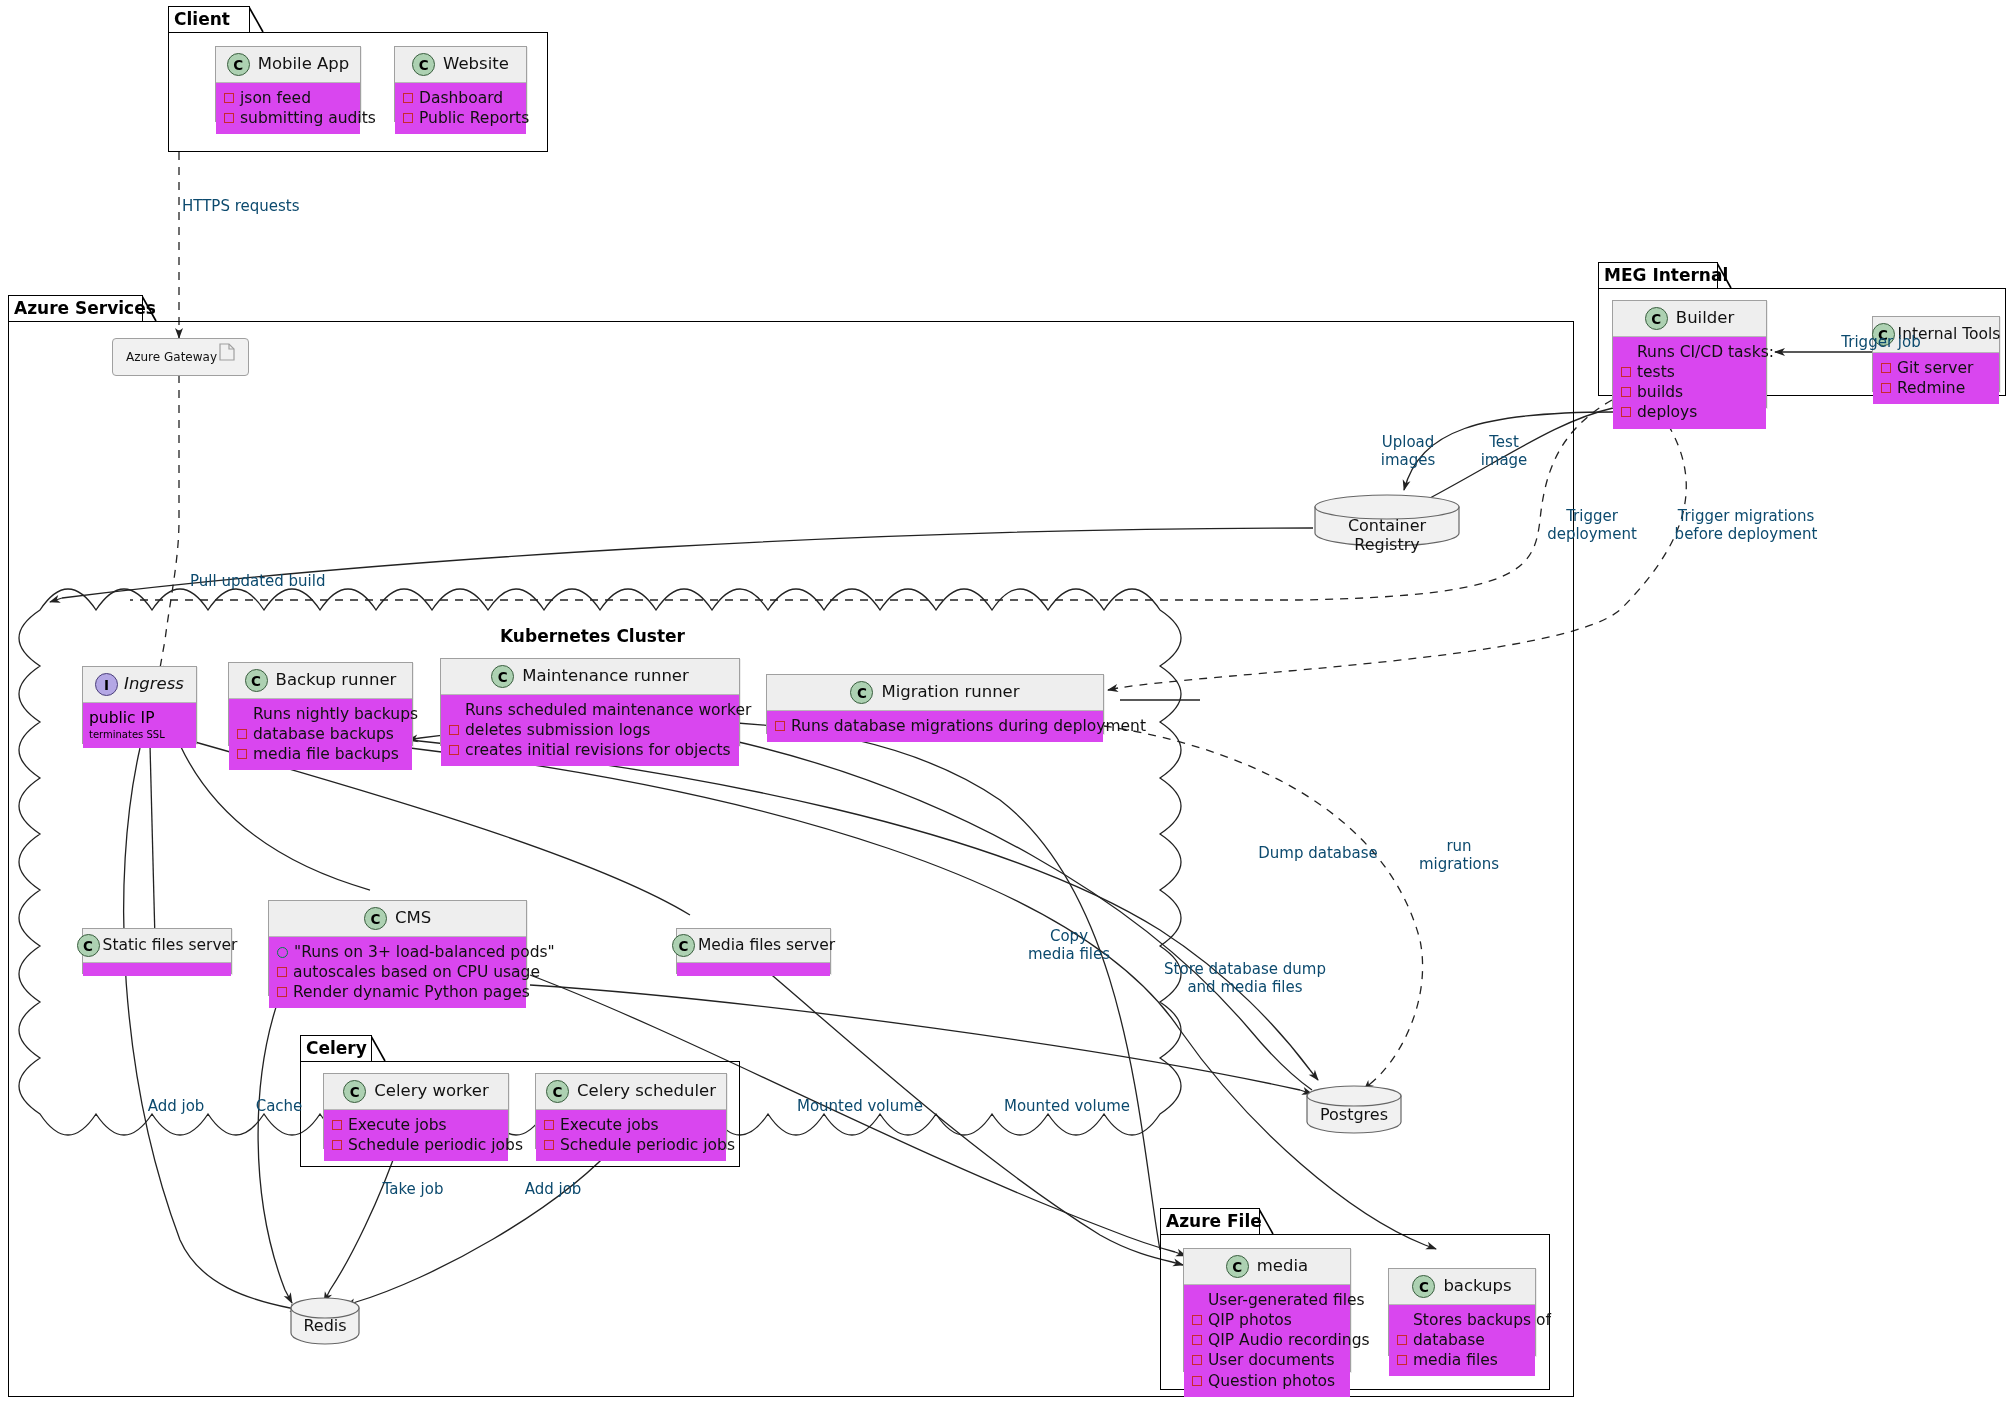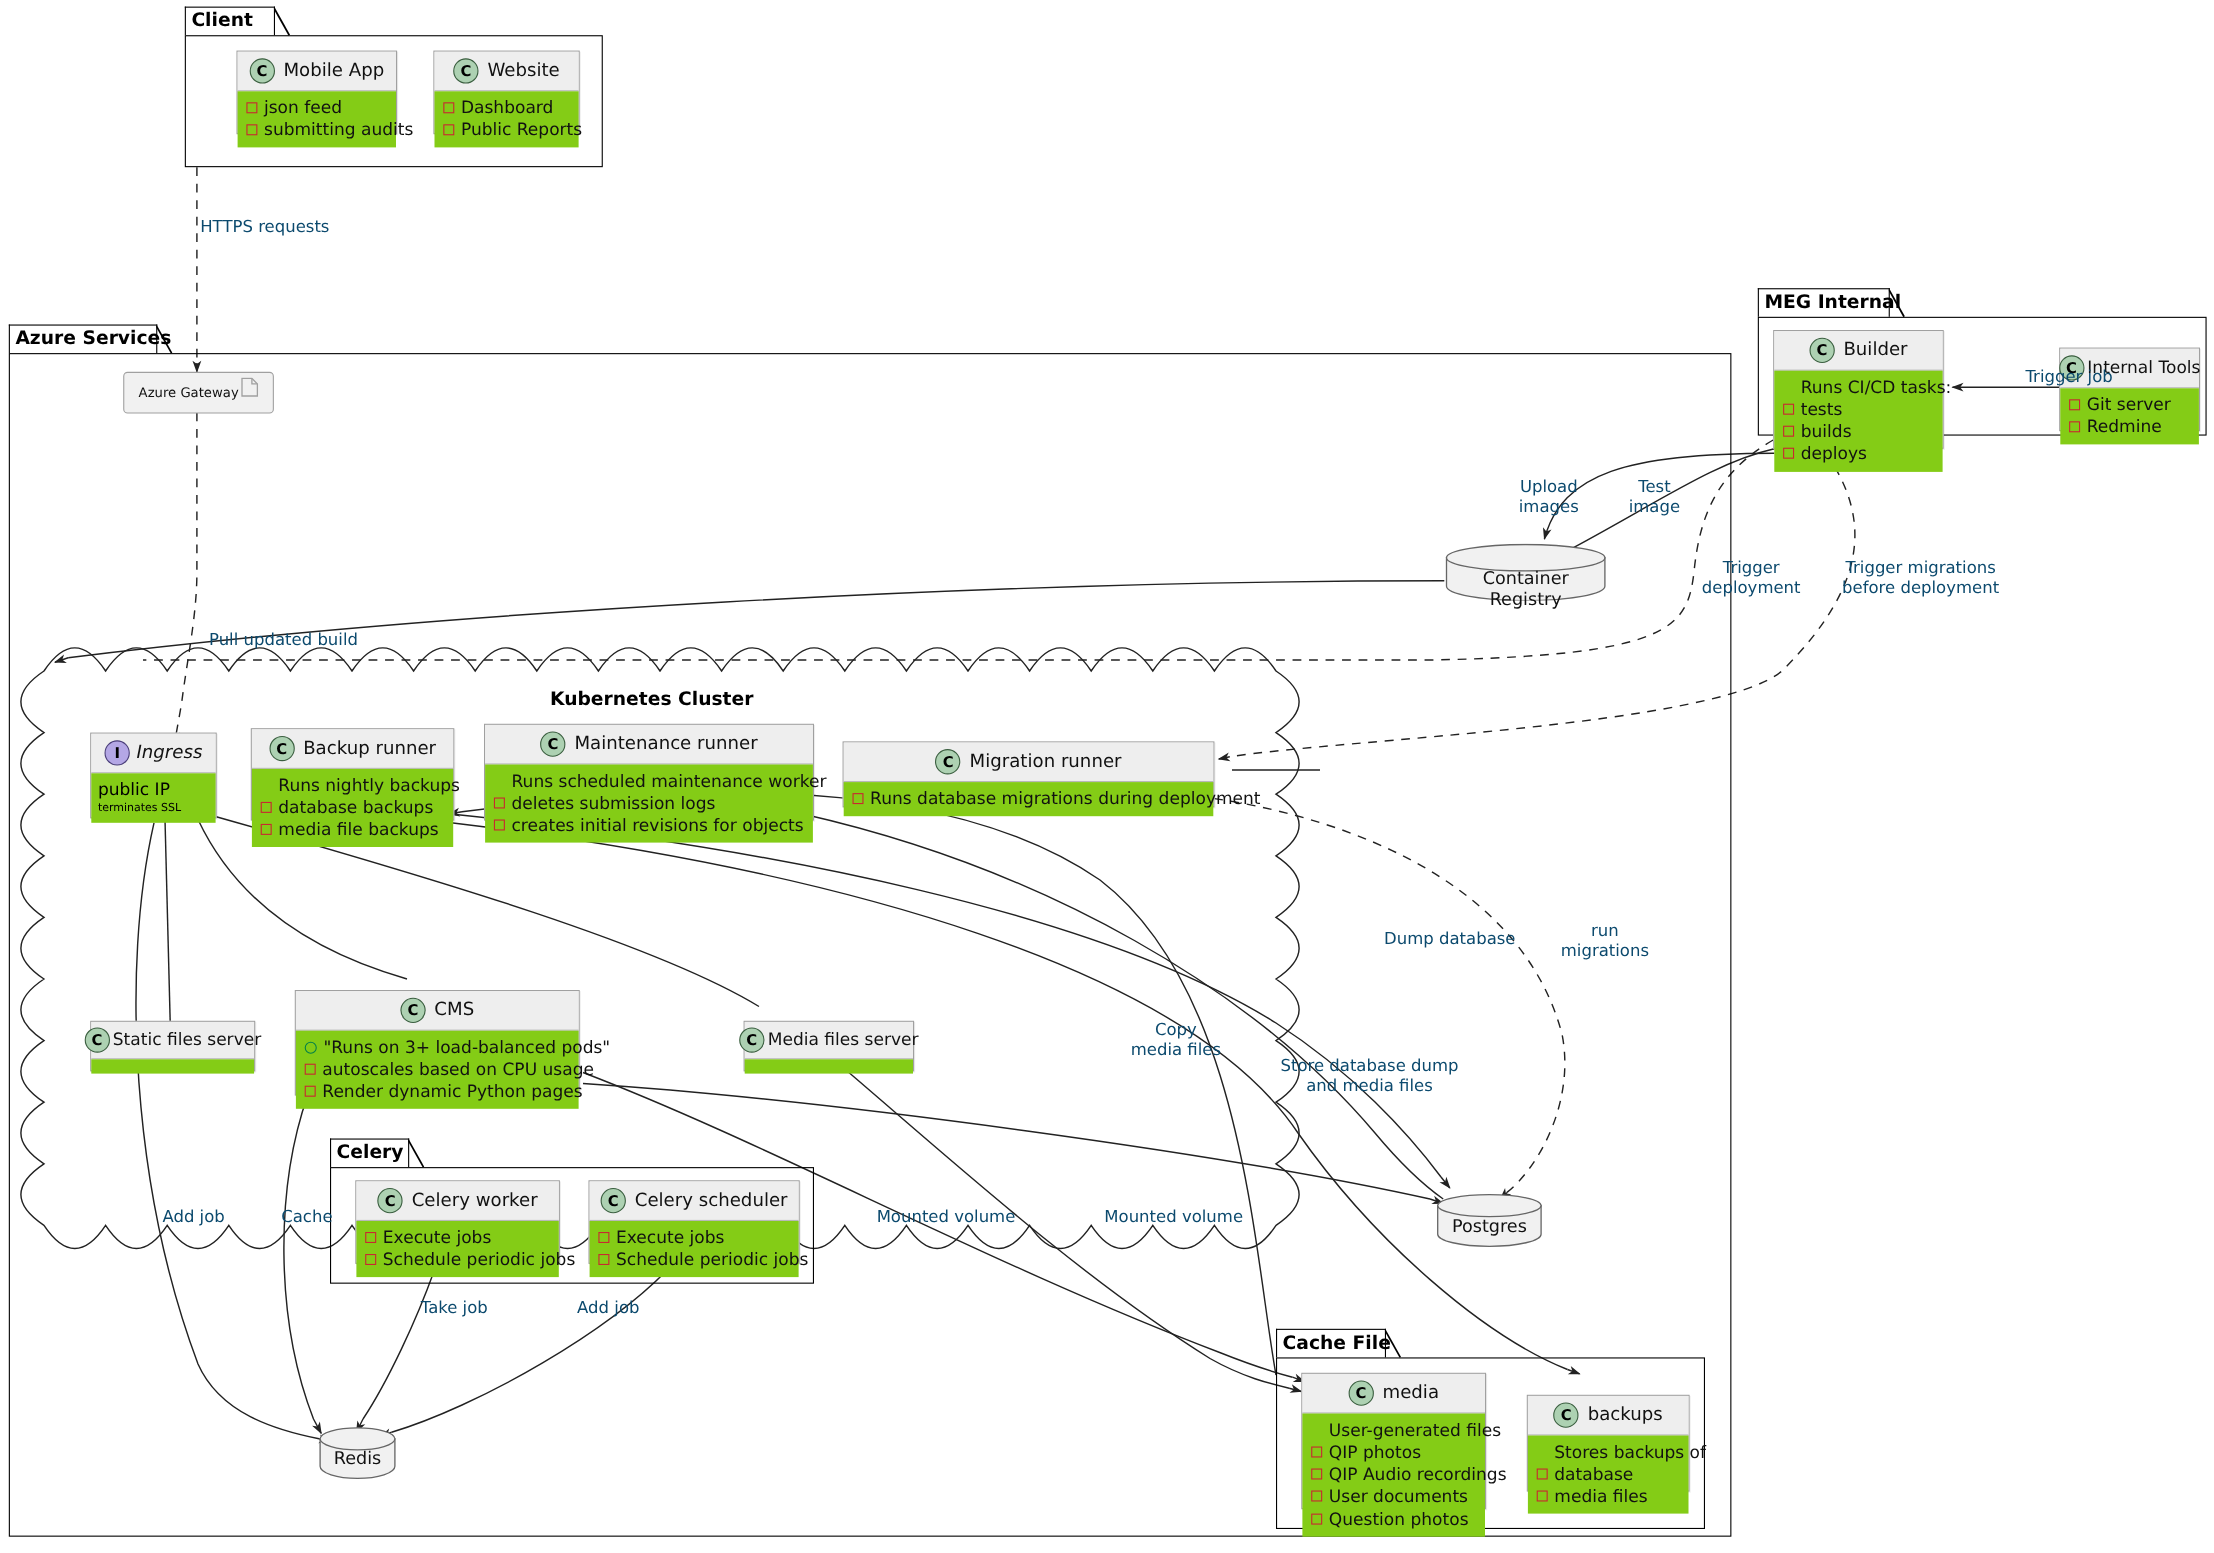--- a/index.html
+++ b/index.html
@@ -62,21 +62,21 @@
     padding:6px 10px 6px 10px;
     border-bottom:1px solid #B8B8B8;
     background:#EEEEEE;
     box-sizing:border-box;
   }
   .cls .cls-title{font-size:16.5px;color:#111;white-space:nowrap;line-height:1;}
   .cls .cls-title.italic{font-style:italic;}
   .cls .cls-body{
     padding:5px 8px 6px 8px;
     box-sizing:border-box;
-    background:#84cc16;
+    background:#d946ef;
   }
   .cls .cls-body.empty{height:13px;padding:0;}
   .cls .lead{
     font-size:15.5px;color:#111;line-height:1.30;
     padding-left:16px;white-space:nowrap;
   }
   .cls .mem{
     display:flex;align-items:center;gap:6px;
     font-size:15.5px;color:#111;line-height:1.30;white-space:nowrap;
   }
@@ -502,21 +502,21 @@
   <div class="db" style="left:1305px;top:1085px;width:98px;height:50px;">
     <svg width="98" height="50" viewBox="0 0 98 50">
       <path d="M2,11 L2,37 a47,11 0 0 0 94,0 L96,11 Z" fill="#F1F1F1" stroke="#666" stroke-width="1.2"></path>
       <ellipse cx="49" cy="11" rx="47" ry="10" fill="#F1F1F1" stroke="#666" stroke-width="1.2"></ellipse>
     </svg>
     <div class="db-label" style="top:20px;">Postgres</div>
   </div>
 
   <div class="pkg" style="left:1160px;top:1208px;width:390px;height:182px;">
     <div class="pkg-tab" style="width:100px;">
-      <span class="pkg-tab-name">Cache File</span>
+      <span class="pkg-tab-name">Azure File</span>
       <svg class="pkg-tab-corner" viewBox="0 0 15 26">
         <path d="M0,0 L14,25" stroke="#000" stroke-width="1.6" fill="none"></path>
       </svg>
     </div>
     <div class="pkg-body" style="top:26px;"></div>
   </div>
 
   <div class="cls" style="left:1183px;top:1248px;width:168px;height:124px;">
     <div class="cls-head">
       <span class="badge badge-c">C</span>

